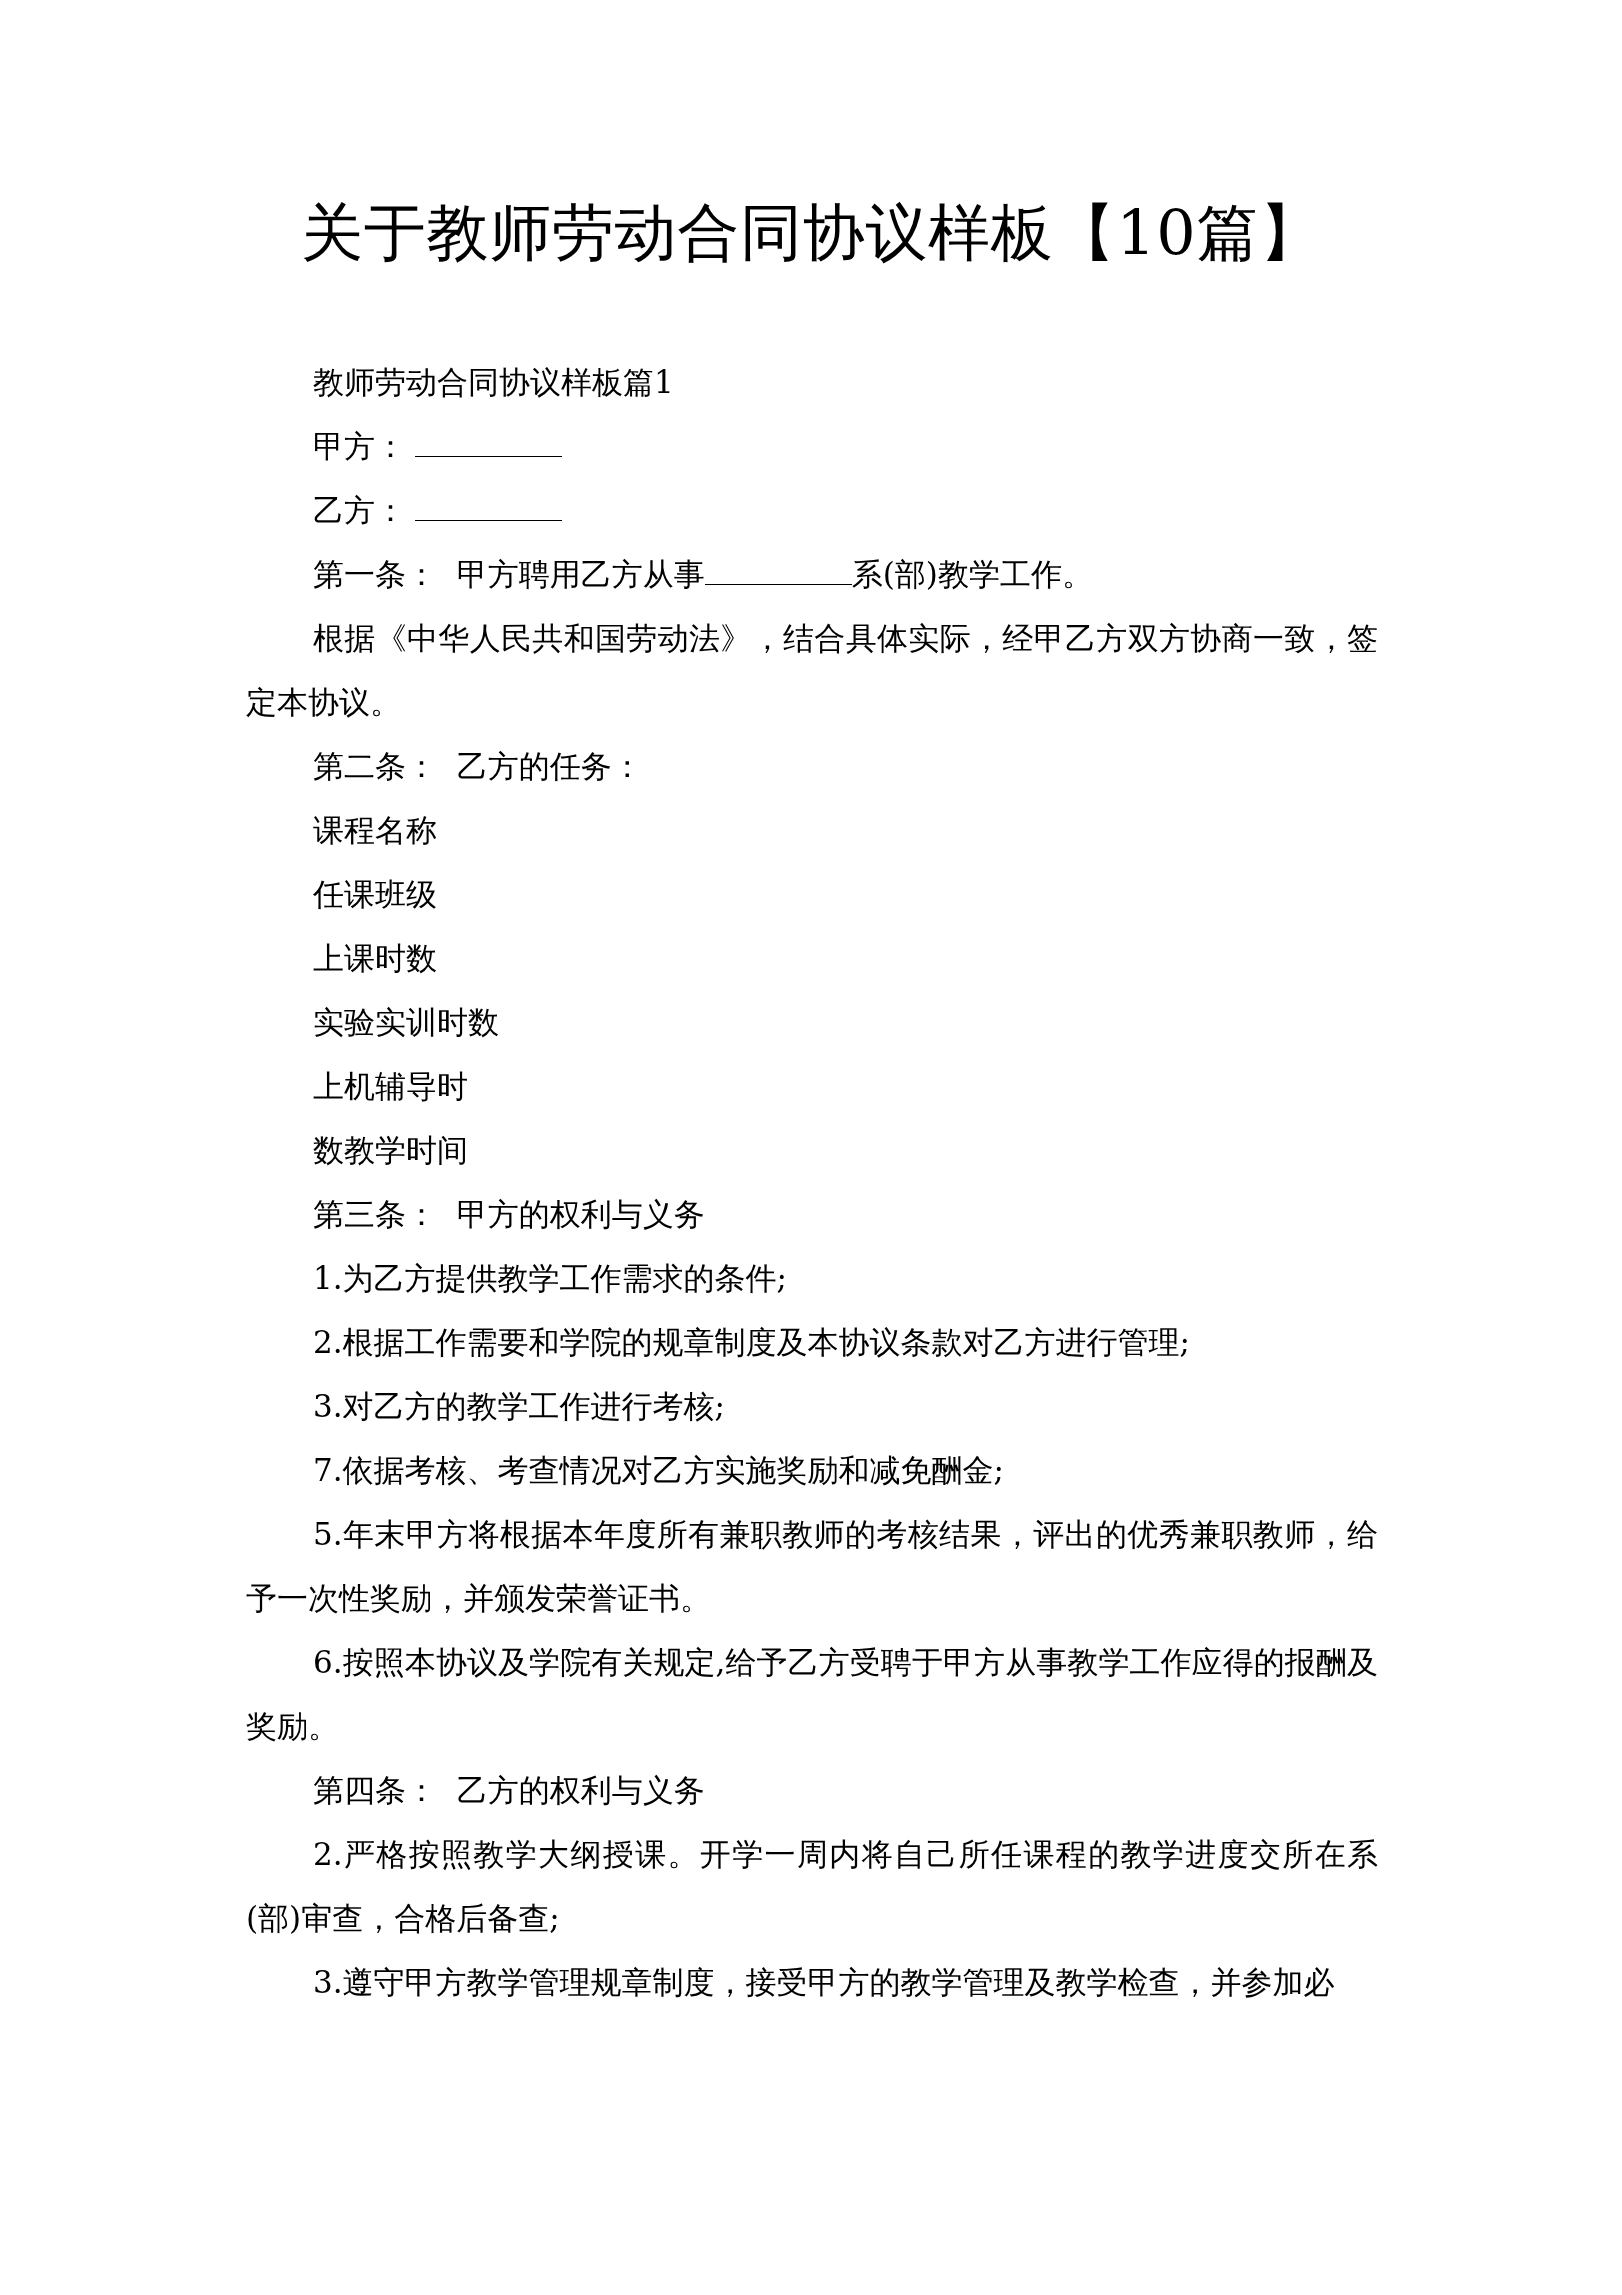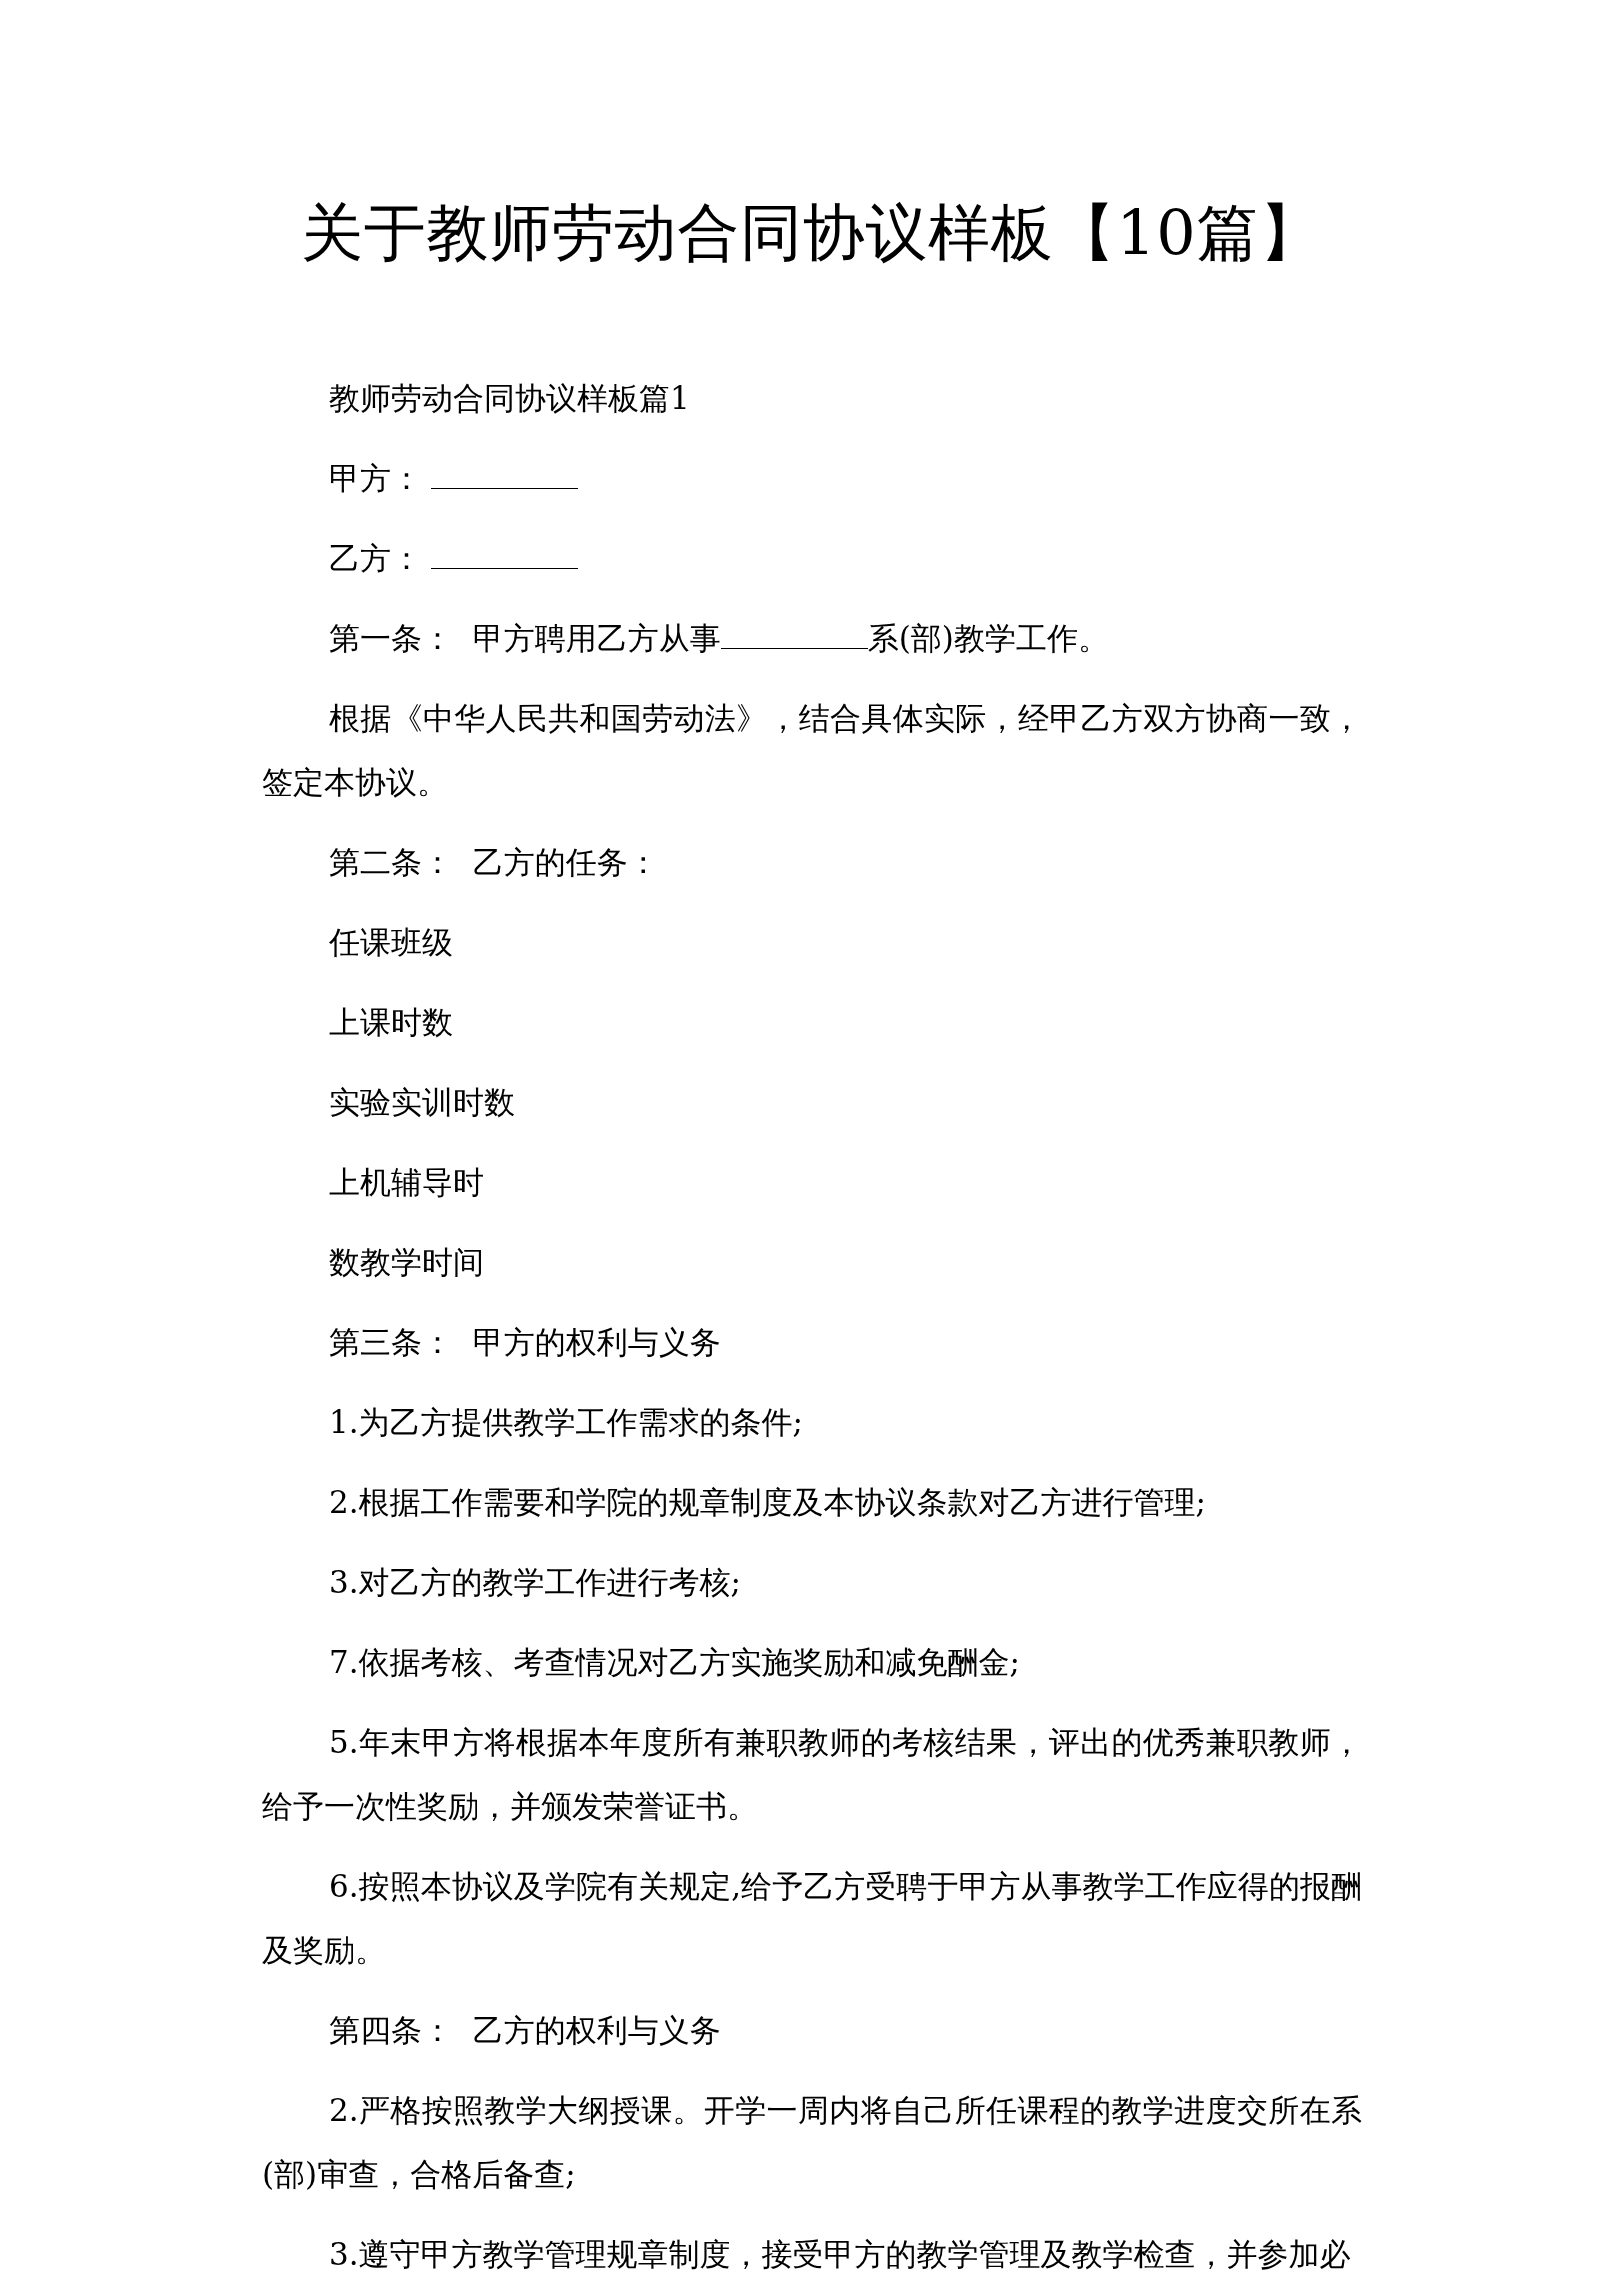--- a/index.html
+++ b/index.html
@@ -37,21 +37,21 @@
     }
     .body {
       position: absolute;
       left: 246px;
       top: 350px;
       width: 1132px;
       font-size: 31px;
       line-height: 64px;
     }
     .para {
-      margin: 16px;
+      margin: 0;
       padding: 0;
       text-indent: 67px;
       text-align: justify;
       word-break: break-all;
     }
     .blank {
       display: inline-block;
       border-bottom: 1.3px solid #000;
       height: 29px;
       vertical-align: baseline;
@@ -70,20 +70,21 @@
 
     <p class="para"><span>甲方：</span><span class="blank short"></span></p>
 
     <p class="para"><span>乙方：</span><span class="blank short"></span></p>
 
     <p class="para"><span style="white-space:pre">第一条：  甲方聘用乙方从事</span><span class="blank mid"></span><span>系(部)教学工作。</span></p>
 
     <p class="para">根据《中华人民共和国劳动法》，结合具体实际，经甲乙方双方协商一致，签定本协议。</p>
 
     <p class="para" style="white-space:pre">第二条：  乙方的任务：</p>
+    <p class="para">课程名称</p>
     <p class="para">任课班级</p>
     <p class="para">上课时数</p>
     <p class="para">实验实训时数</p>
     <p class="para">上机辅导时</p>
     <p class="para">数教学时间</p>
 
     <p class="para" style="white-space:pre">第三条：  甲方的权利与义务</p>
     <p class="para">1.为乙方提供教学工作需求的条件;</p>
     <p class="para">2.根据工作需要和学院的规章制度及本协议条款对乙方进行管理;</p>
     <p class="para">3.对乙方的教学工作进行考核;</p>

